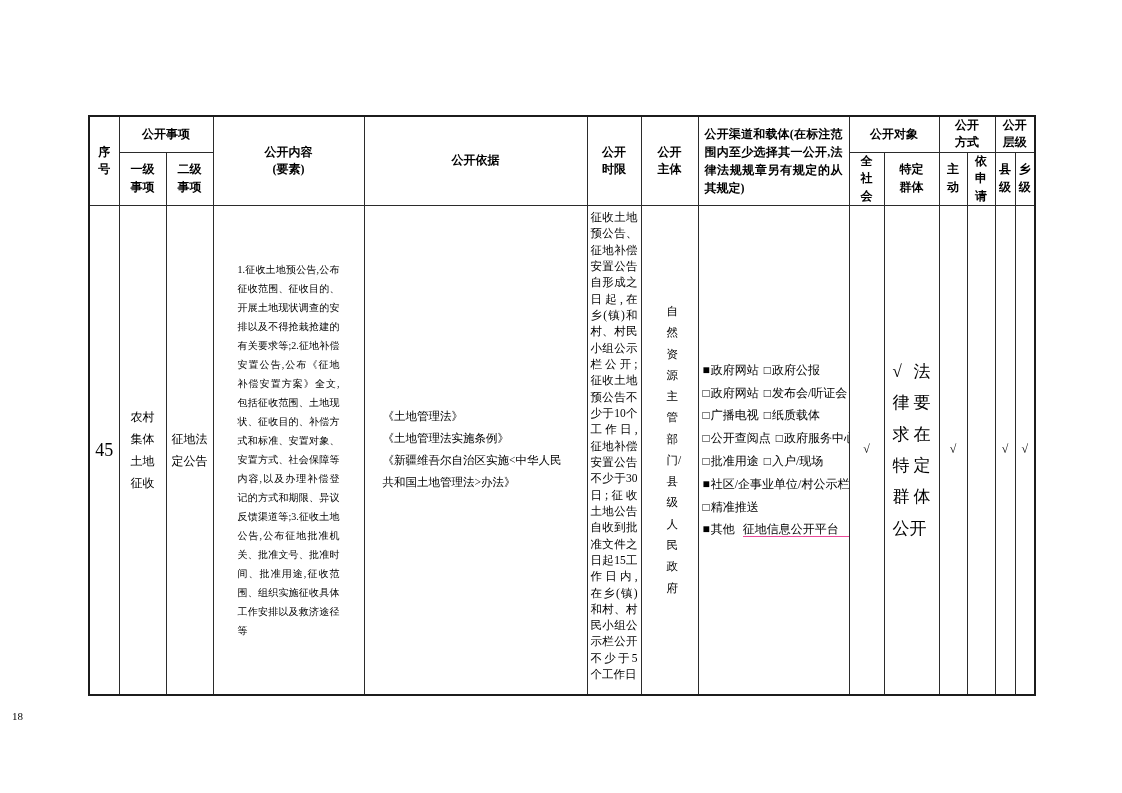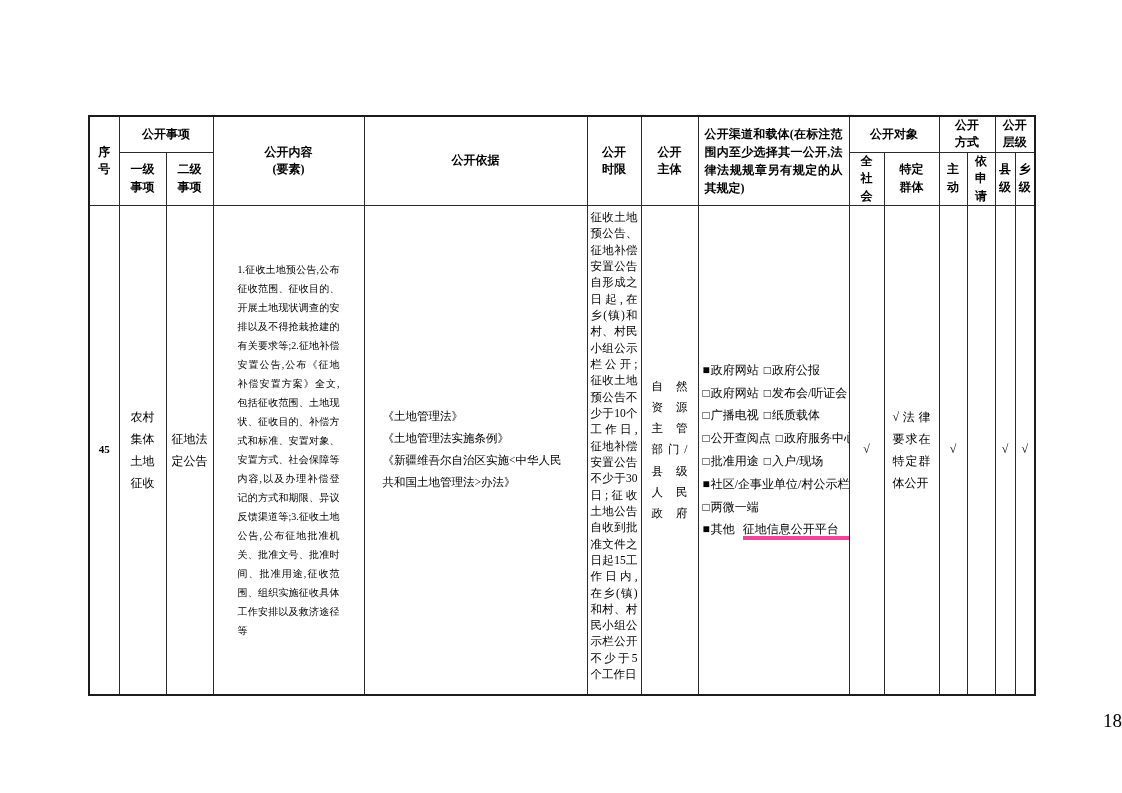--- a/index.html
+++ b/index.html
@@ -26,52 +26,52 @@
   tr.h1 th{height:30px;}
   tr.h2 th{height:48px;}
   tr.data td{height:480px;}
 
   th.h-channel{
     text-align:left;padding:4px 6px;font-size:12px;line-height:1.5;
     text-align:justify;
   }
   th.h-vert{line-height:1.45;}
 
-  td.c-seq{font-size:11px;font-weight:bold;}
+  td.c-seq{font-size:18px;}
   td.c-l1,td.c-l2{font-size:12px;line-height:1.85;}
   td.c-content{
     text-align:justify;font-size:10px;line-height:1.9;padding:4px 24px;
   }
   td.c-basis{
     text-align:left;font-size:11.5px;line-height:1.9;padding:4px 18px;
   }
   td.c-time{
     vertical-align:top;text-align:justify;
     font-size:11.5px;line-height:1.42;padding:3px 3px;margin-left:11px;
   }
   td.c-subject{
-    font-size:11.5px;line-height:1.85;padding:0 10px;
+    font-size:11.5px;line-height:1.85;padding:0 25px;
     text-align:justify;text-align-last:justify;white-space:pre-line;
   }
   td.c-channel{text-align:left;padding:2px 4px;font-size:12px;}
   .ch-line{line-height:1.9;white-space:nowrap;}
   .ch-item{margin-right:5px;}
   .ch-item:last-child{margin-right:0;}
   .ch-box{margin-right:1px;}
   .ch-other{
-    border-bottom:4px solid #ec4899;padding-right:14px;margin-left:3px;
+    border-bottom:1px solid #ec4899;padding-right:14px;margin-left:3px;
   }
   td.c-mark{font-size:12px;}
   td.c-specific{
-    font-size:12px;line-height:1.85;padding:2px 8px;text-align:justify;
+    font-size:17px;line-height:1.85;padding:2px 8px;text-align:justify;
   }
 
   .page-number{
-    position:absolute;left:0;right:0;top:710px;
-    text-align:right;font-size:19px;
+    position:absolute;left:12px;right:0;top:710px;
+    text-align:left;font-size:11px;
   }
 </style>
 </head>
 <body>
 
 <div class="page">
 
   <table class="catalog">
     <colgroup>
       <col style="width:30px">
@@ -151,21 +151,21 @@
 人民
 政府</td>
       <td class="c-channel">
         <div id="channel-list">
               <div class="ch-line"><span class="ch-item"><span class="ch-box">■</span><span>政府网站</span></span><span class="ch-item"><span class="ch-box">□</span><span>政府公报</span></span></div>
               <div class="ch-line"><span class="ch-item"><span class="ch-box">□</span><span>政府网站</span></span><span class="ch-item"><span class="ch-box">□</span><span>发布会/听证会</span></span></div>
               <div class="ch-line"><span class="ch-item"><span class="ch-box">□</span><span>广播电视</span></span><span class="ch-item"><span class="ch-box">□</span><span>纸质载体</span></span></div>
               <div class="ch-line"><span class="ch-item"><span class="ch-box">□</span><span>公开查阅点</span></span><span class="ch-item"><span class="ch-box">□</span><span>政府服务中心</span></span></div>
               <div class="ch-line"><span class="ch-item"><span class="ch-box">□</span><span>批准用途</span></span><span class="ch-item"><span class="ch-box">□</span><span>入户/现场</span></span></div>
               <div class="ch-line"><span class="ch-item"><span class="ch-box">■</span><span>社区/企事业单位/村公示栏</span></span></div>
-              <div class="ch-line"><span class="ch-item"><span class="ch-box">□</span><span>两微一端</span></span></div>
+              <div class="ch-line"><span class="ch-item"><span class="ch-box">□</span><span>精准推送</span></span></div>
               <div class="ch-line"><span class="ch-item"><span class="ch-box">■</span><span>其他</span></span><span class="ch-other">征地信息公开平台</span></div>
             </div>
       </td>
       <td class="c-mark">√</td>
       <td class="c-specific">√法律要求在特定群体公开</td>
       <td class="c-mark">√</td>
       <td class="c-mark"></td>
       <td class="c-mark">√</td>
       <td class="c-mark">√</td>
     </tr>

